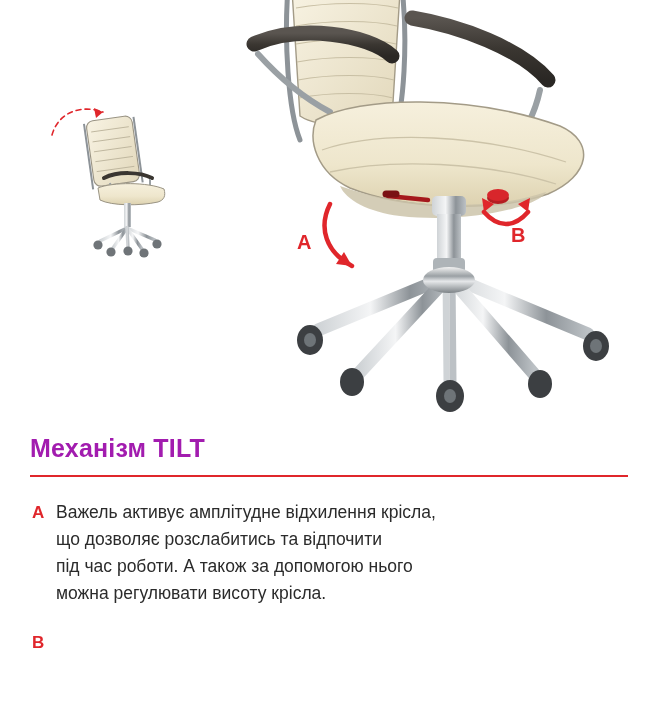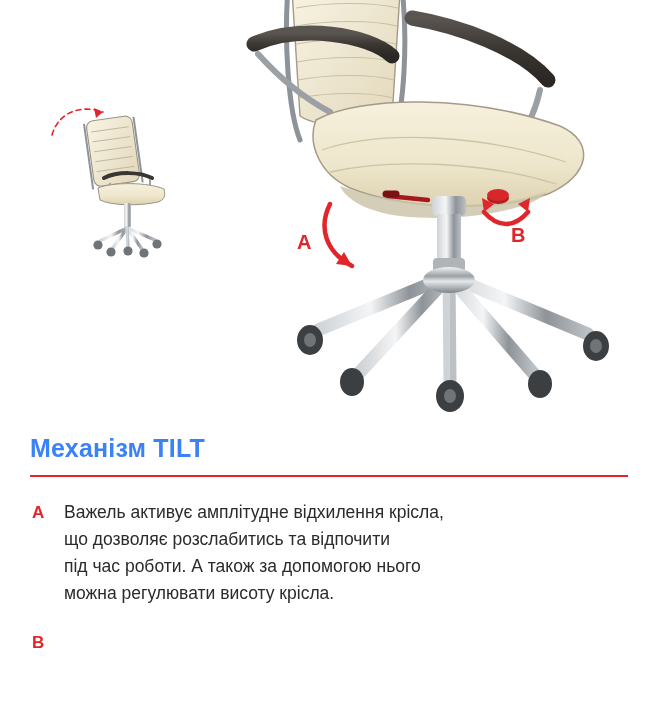--- a/index.html
+++ b/index.html
@@ -47,21 +47,21 @@
     position: absolute;
     left: 0;
     top: 420px;
     width: 658px;
     padding: 0 30px;
     box-sizing: border-box;
   }
   .title {
     font-size: 25px;
     font-weight: bold;
-    color: #3b82f6;
+    color: #a21caf;
     letter-spacing: 0.2px;
     margin: 13px 0 0 0;
     line-height: 1.2;
   }
   .rule {
     margin-top: 12px;
     width: 598px;
     height: 2px;
     background: #e0262b;
   }
@@ -81,21 +81,20 @@
     font-size: 17px;
     line-height: 27px;
     padding-left: 2px;
     box-sizing: border-box;
   }
   .item-text {
     font-size: 17.5px;
     line-height: 27px;
     color: #2b2b2b;
     white-space: pre-line;
-    margin-left: 8px;
   }
 </style>
 </head>
 <body>
 
 <div class="page">
 
   <div class="illustration">
 
     <svg class="illus-svg" width="658" height="420" viewBox="0 0 658 420">

